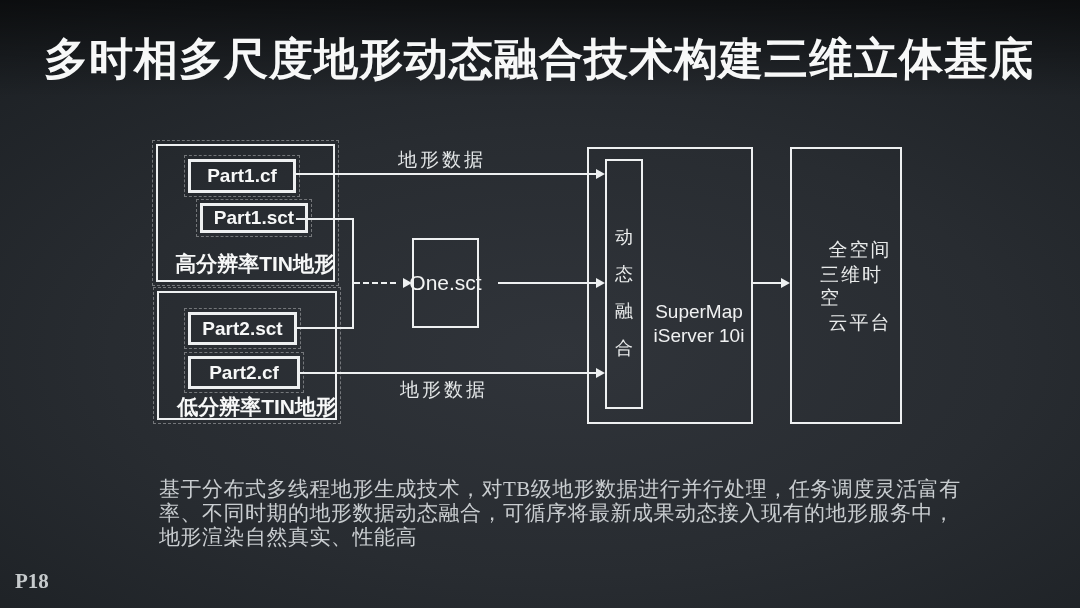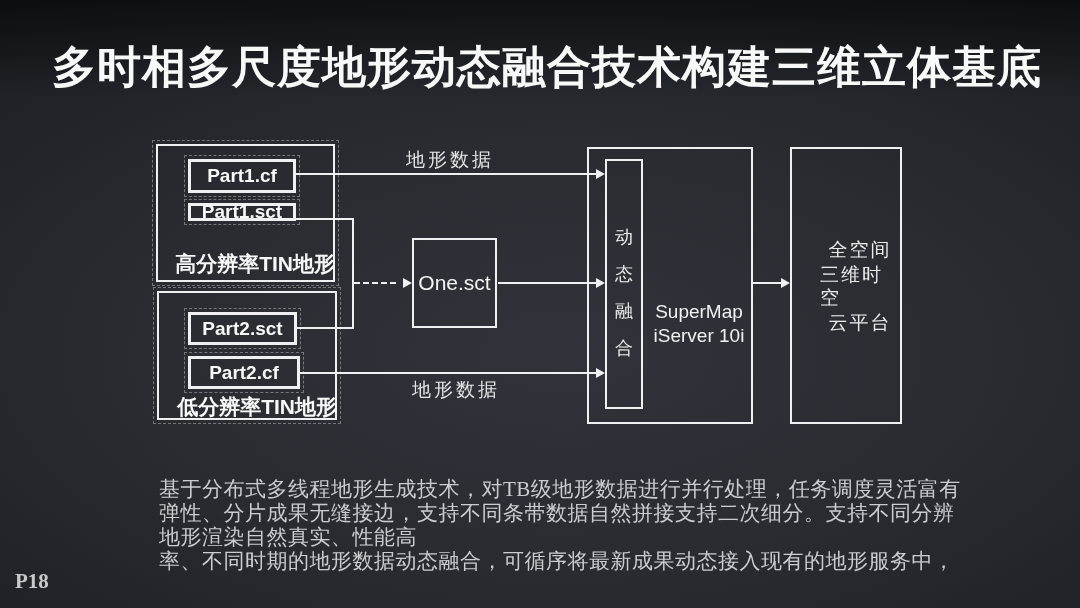--- a/index.html
+++ b/index.html
@@ -14,21 +14,21 @@
     position:relative;
     width:1080px;height:608px;
     overflow:hidden;
     font-family:"Liberation Sans","DejaVu Sans",sans-serif;
     background:
       linear-gradient(180deg, rgba(0,0,0,.55) 0%, rgba(0,0,0,0) 16%),
       radial-gradient(130% 115% at 52% 58%,
         var(--background-center) 0%, #282c31 32%, #1d2125 58%, #111315 80%, var(--background-edge) 100%);
   }
   .title{
-    position:absolute;left:44px;top:30px;margin:8px;
+    position:absolute;left:44px;top:30px;margin:0;
     font-size:44px;font-weight:800;letter-spacing:1px;
     color:var(--text-primary);white-space:nowrap;
   }
   
   .box{position:absolute;border:2px solid var(--line);box-sizing:border-box;}
   .group{outline:1px dashed rgba(255,255,255,.35);outline-offset:3px;}
   .file-box{
     border-width:3px;display:flex;align-items:center;justify-content:center;
     font-weight:bold;font-size:19px;color:var(--text-primary);
     outline:1px dashed rgba(255,255,255,.35);outline-offset:3px;
@@ -39,21 +39,21 @@
   }
   .hline{position:absolute;height:2px;background:var(--line);}
   .hline.dashed{height:0;background:none;border-top:2px dashed var(--line);}
   .vline{position:absolute;width:2px;background:var(--line);}
   .arrow-r{
     position:absolute;width:0;height:0;
     border-top:5px solid transparent;border-bottom:5px solid transparent;
     border-left:9px solid var(--line);
   }
   .edge-label{
-    position:absolute;text-align:right;
+    position:absolute;text-align:left;
     font-family:"Liberation Serif","DejaVu Serif",serif;
     font-size:19px;letter-spacing:3px;color:#e3e6e7;
   }
   .onesct{display:flex;align-items:center;justify-content:center;
     font-size:21px;color:#f2f3f3;}
   .fusion{
     display:flex;flex-direction:column;align-items:center;justify-content:center;
     padding-top:16px;gap:13px;
     font-family:"Liberation Serif","DejaVu Serif",serif;
     font-size:18px;color:#eceeee;
@@ -85,29 +85,29 @@
 </style>
 </head>
 <body>
 
 <div class="slide">
 
   <h1 class="title">多时相多尺度地形动态融合技术构建三维立体基底</h1>
 
   <div class="box group" style="left:156px;top:144px;width:179px;height:138px;"></div>
   <div class="box file-box" style="left:188px;top:159px;width:108px;height:34px;">Part1.cf</div>
-  <div class="box file-box" style="left:188px;top:203px;width:108px;height:18px;">Part1.sct</div>
+  <div class="box file-box" style="left:200px;top:203px;width:108px;height:30px;">Part1.sct</div>
   <div class="group-label" style="left:156px;top:250px;width:179px;">高分辨率TIN地形</div>
 
   <div class="box group" style="left:157px;top:291px;width:180px;height:129px;"></div>
   <div class="box file-box" style="left:188px;top:312px;width:109px;height:33px;">Part2.sct</div>
   <div class="box file-box" style="left:188px;top:356px;width:112px;height:33px;">Part2.cf</div>
   <div class="group-label" style="left:157px;top:393px;width:180px;">低分辨率TIN地形</div>
 
-  <div class="box onesct" style="left:412px;top:238px;width:85px;height:90px;">One.sct</div>
+  <div class="box onesct" style="left:412px;top:238px;width:67px;height:90px;">One.sct</div>
 
   <div class="box" style="left:587px;top:147px;width:166px;height:277px;"></div>
   <div class="box fusion" style="left:605px;top:159px;width:38px;height:250px;">
     <span>动</span>
     <span>态</span>
     <span>融</span>
     <span>合</span>
   </div>
   <div class="server-label" style="left:645px;top:147px;width:108px;height:354px;">
     <span class="ln">SuperMap</span>
@@ -135,20 +135,19 @@
 
   <div class="hline" style="left:297px;top:372px;width:299px;"></div>
   <div class="arrow-r" style="left:596px;top:368px;"></div>
   <div class="edge-label" style="left:400px;top:377px;width:100px;">地形数据</div>
 
   <div class="hline" style="left:753px;top:282px;width:29px;"></div>
   <div class="arrow-r" style="left:781px;top:278px;"></div>
 
   <div class="desc">
     <div>基于分布式多线程地形生成技术，对TB级地形数据进行并行处理，任务调度灵活富有</div>
-    <div>弹性、分片成果无缝接边，支持不同条带数据自然拼接支持二次细分。支持不同分辨</div>
+    <div>率、不同时期的地形数据动态融合，可循序将最新成果动态接入现有的地形服务中，</div>
     <div>地形渲染自然真实、性能高</div>
-    <div>率、不同时期的地形数据动态融合，可循序将最新成果动态接入现有的地形服务中，</div>
   </div>
 
   <div class="pagenum">P18</div>
 
 </div>
 
 </body></html>

